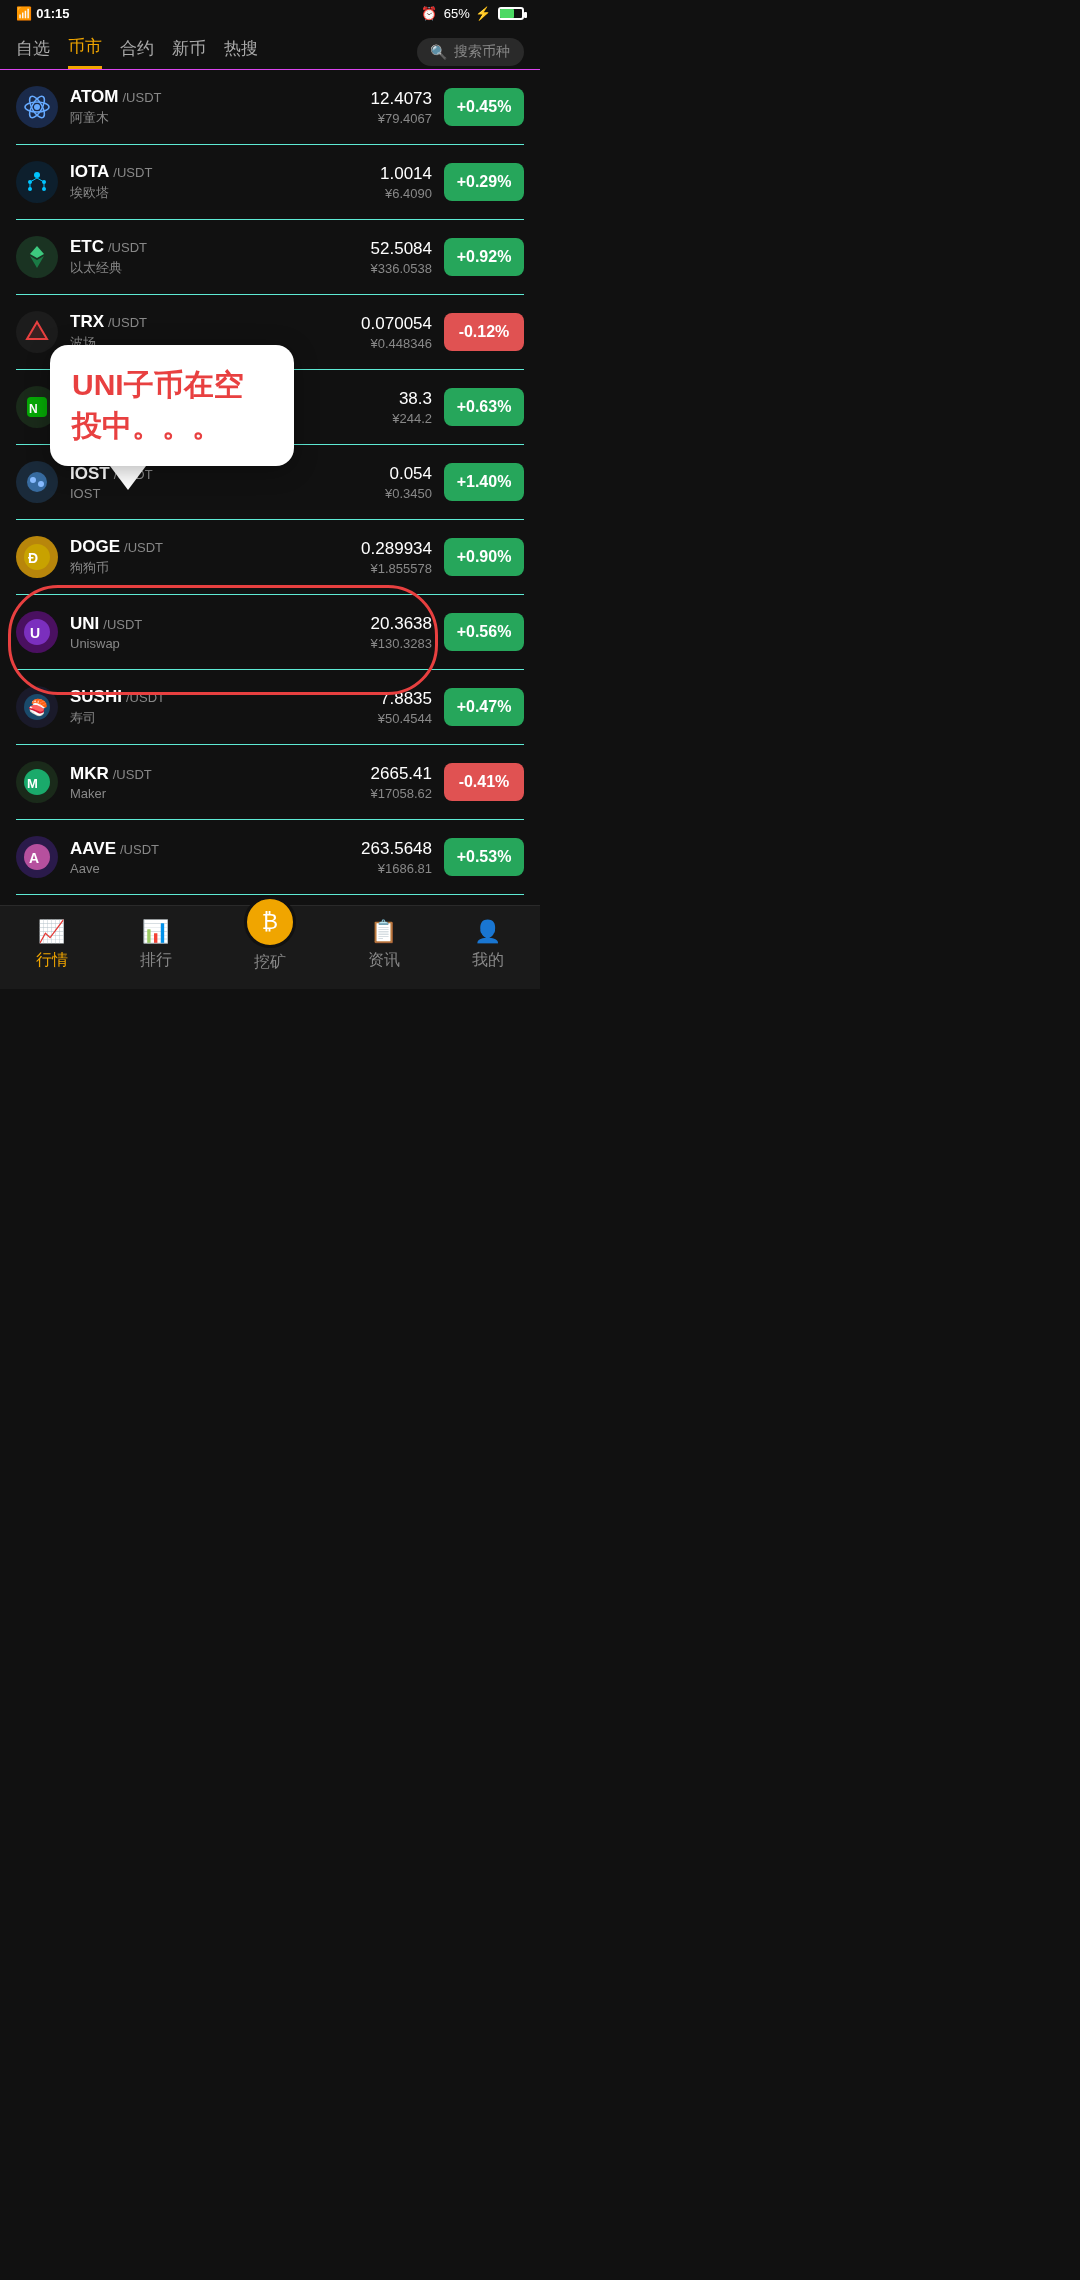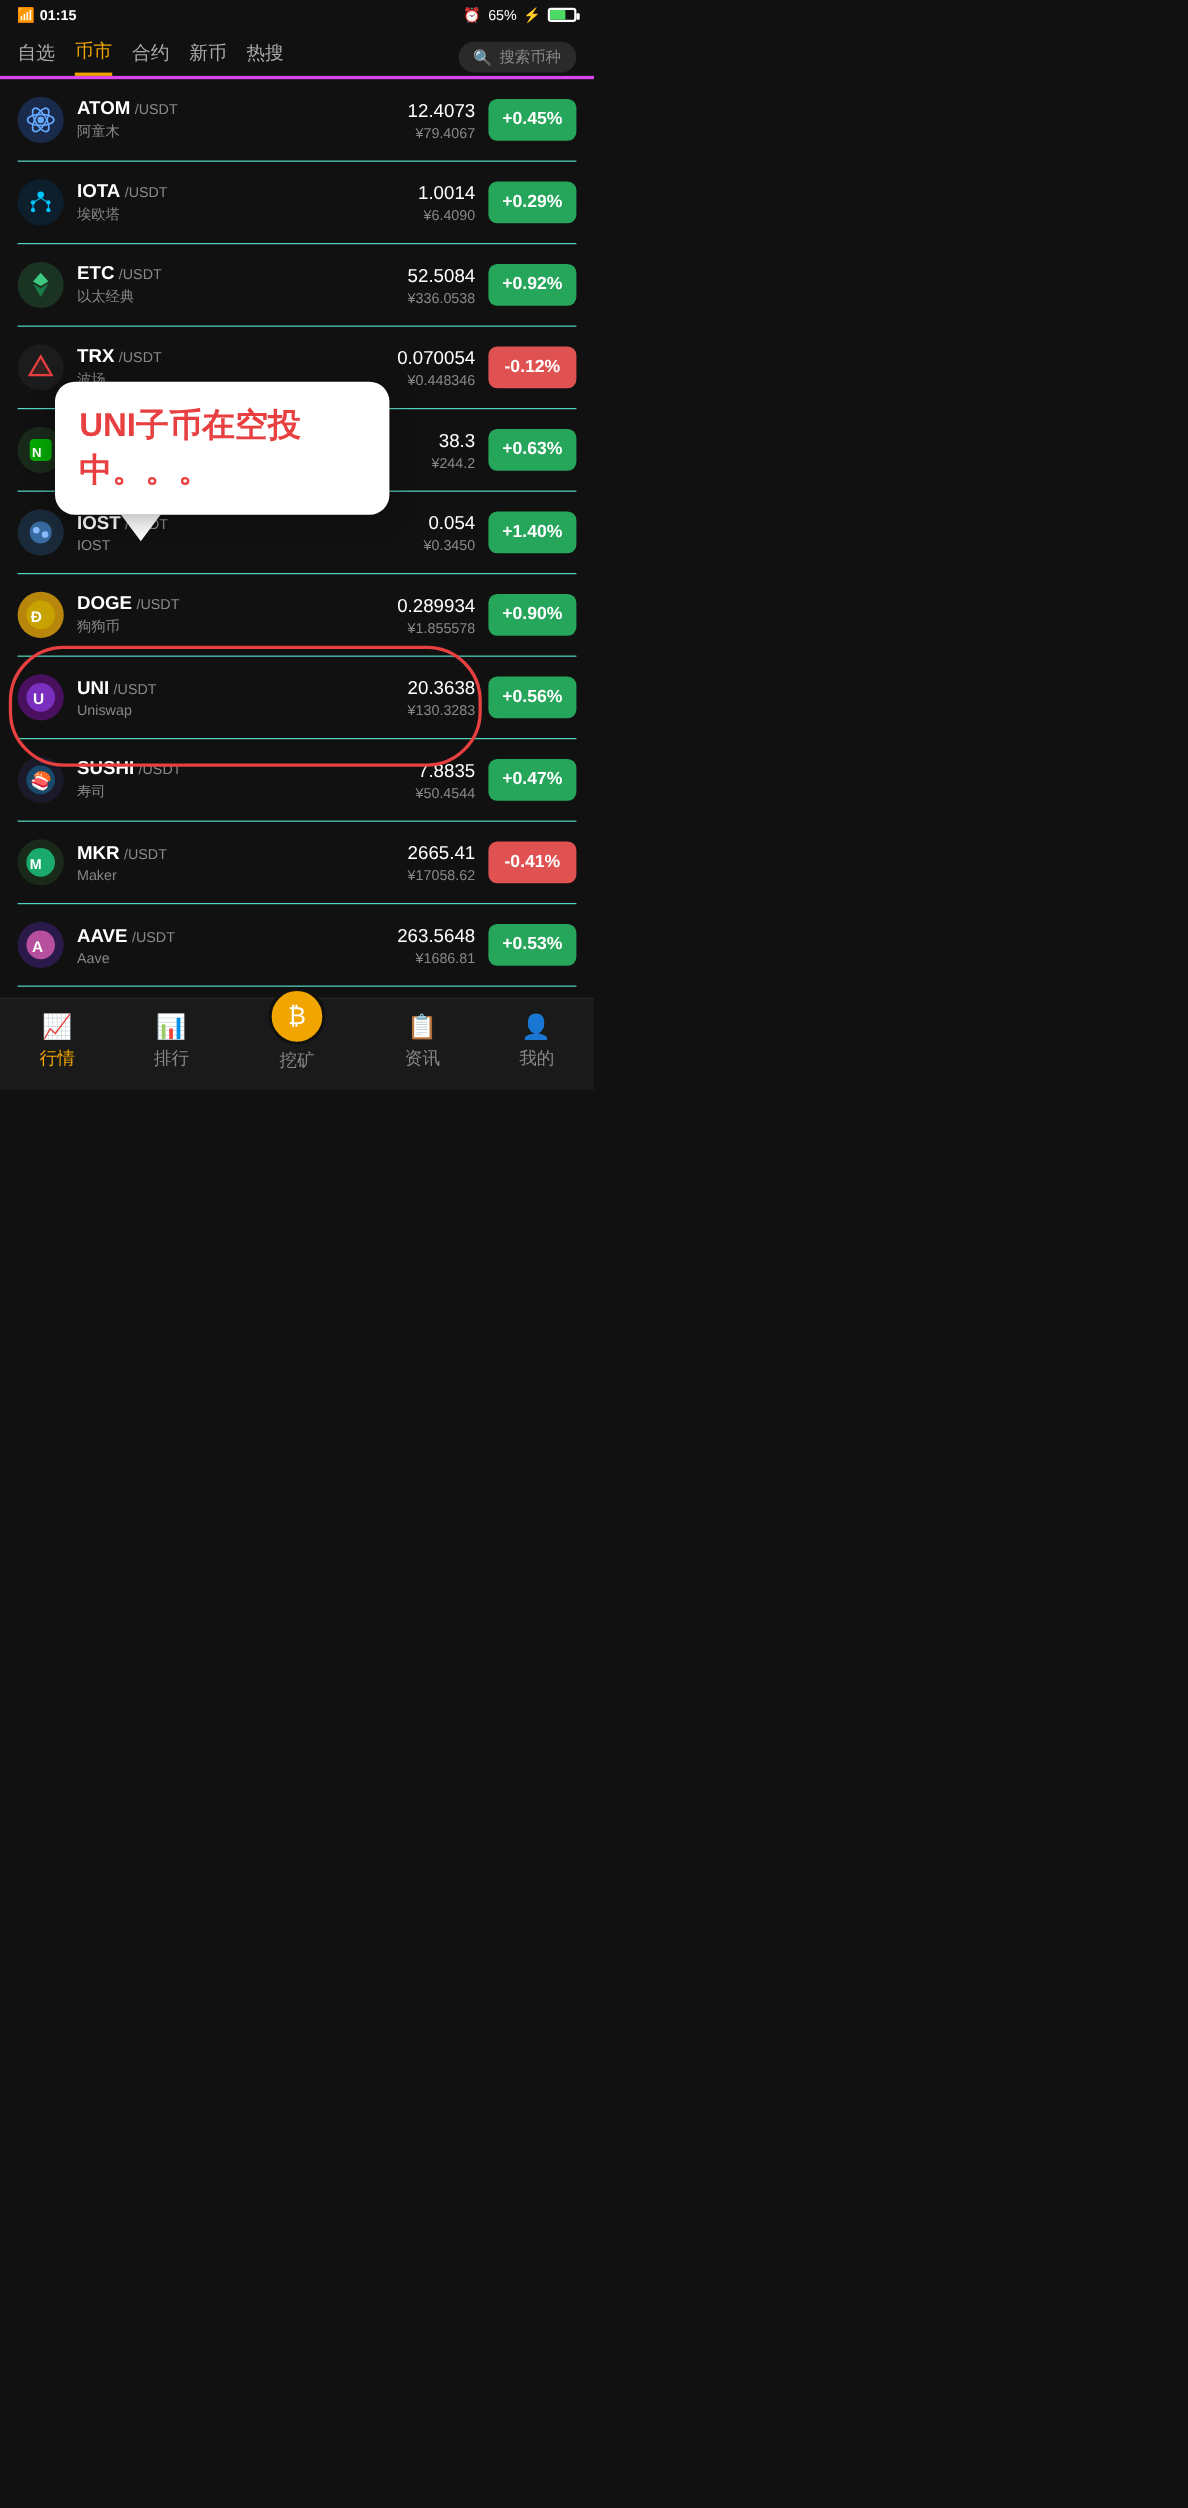--- a/index.html
+++ b/index.html
@@ -36,21 +36,21 @@
     .battery-fill {
       width: 65%; height: 100%; background: #4cd964; border-radius: 1px;
     }
     
     .nav-tabs {
       display: flex;
       align-items: center;
       padding: 10px 16px 0;
       gap: 18px;
       background: #111;
-      border-bottom: 3px solid #d946ef;
+      border-bottom: 1px solid #d946ef;
       padding-bottom: 0;
     }
     .nav-tab {
       font-size: 17px;
       color: #aaa;
       padding-bottom: 8px;
       cursor: pointer;
       white-space: nowrap;
     }
     .nav-tab.active {
@@ -100,21 +100,21 @@
       color: #fff;
     }
     .green { background: #26a65b; }
     .red { background: #e05252; text-align: center; }
 
     
     .bubble-overlay {
       position: absolute;
       left: 50px; top: 290px;
       z-index: 10;
-      width: 304px;
+      width: 244px;
     }
     .bubble-box {
       background: #fff;
       border-radius: 18px;
       padding: 20px 22px;
       position: relative;
       box-shadow: 0 4px 24px rgba(0,0,0,0.3);
     }
     .bubble-text {
       color: #e84040;

